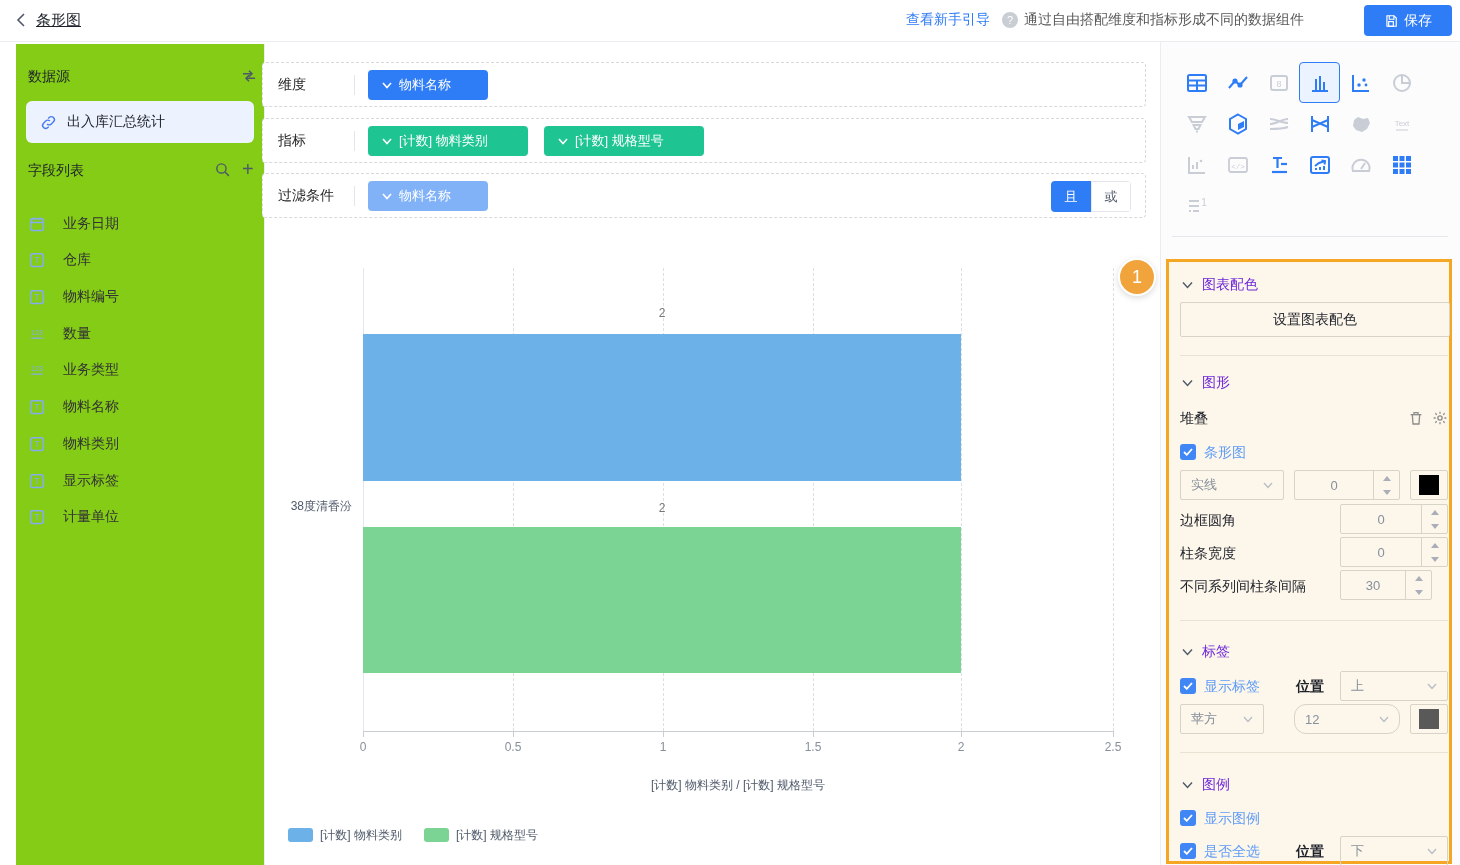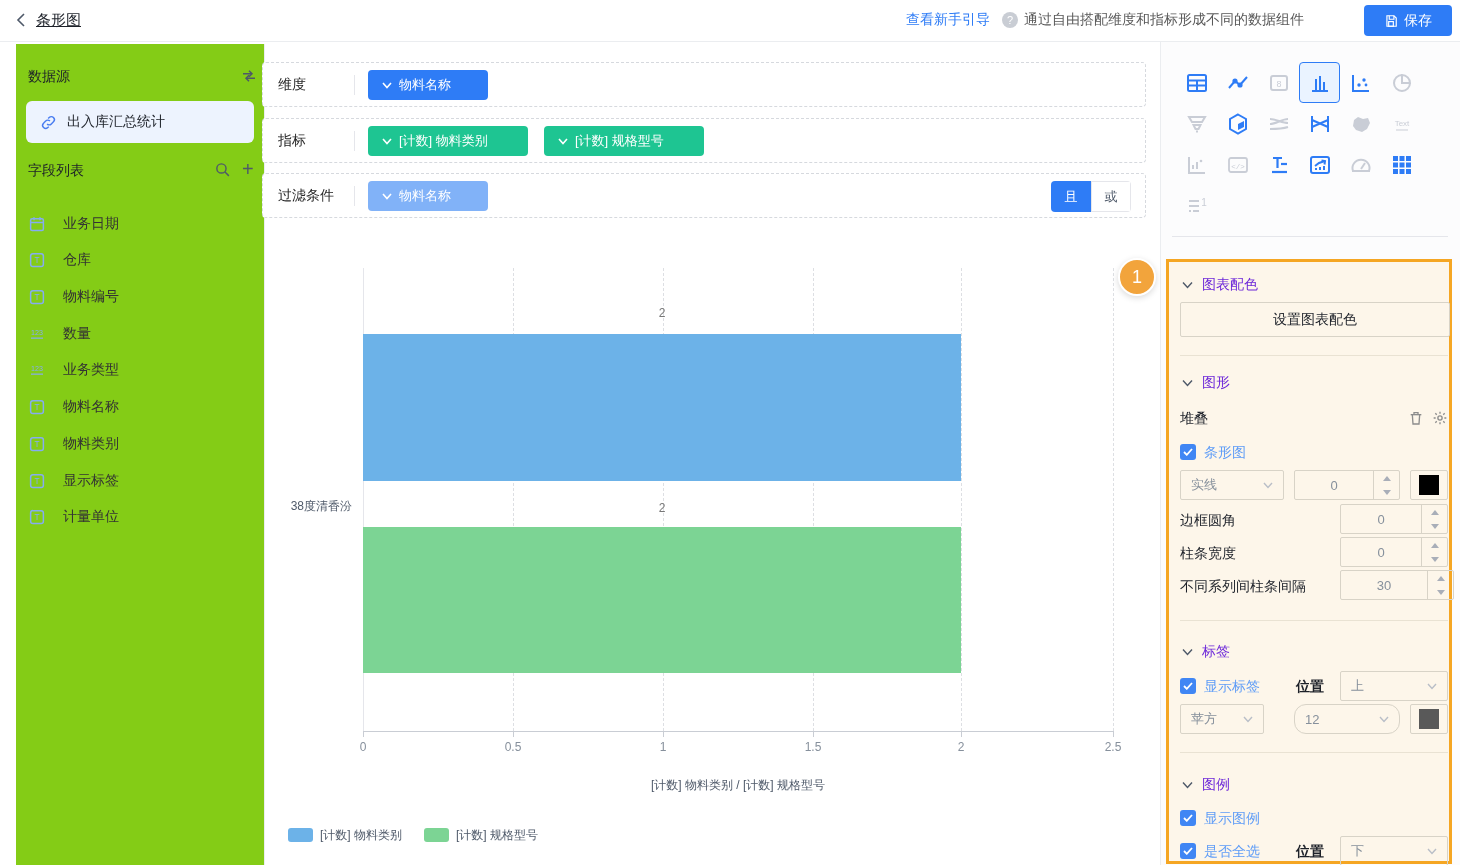--- a/index.html
+++ b/index.html
@@ -506,21 +506,21 @@
         <b>
           <i class="tri-up"></i>
         </b>
         <b>
           <i class="tri-dn"></i>
         </b>
       </span>
   </div>
 
   <div class="plabel" style="left:1180px;top:578px;">不同系列间柱条间隔</div>
-  <div class="numbox" style="left:1340px;top:570px;width:114px;">
+  <div class="numbox" style="left:1340px;top:570px;width:92px;">
     <span class="v">30</span>
     <span class="spin">
         <b>
           <i class="tri-up"></i>
         </b>
         <b>
           <i class="tri-dn"></i>
         </b>
       </span>
   </div>

